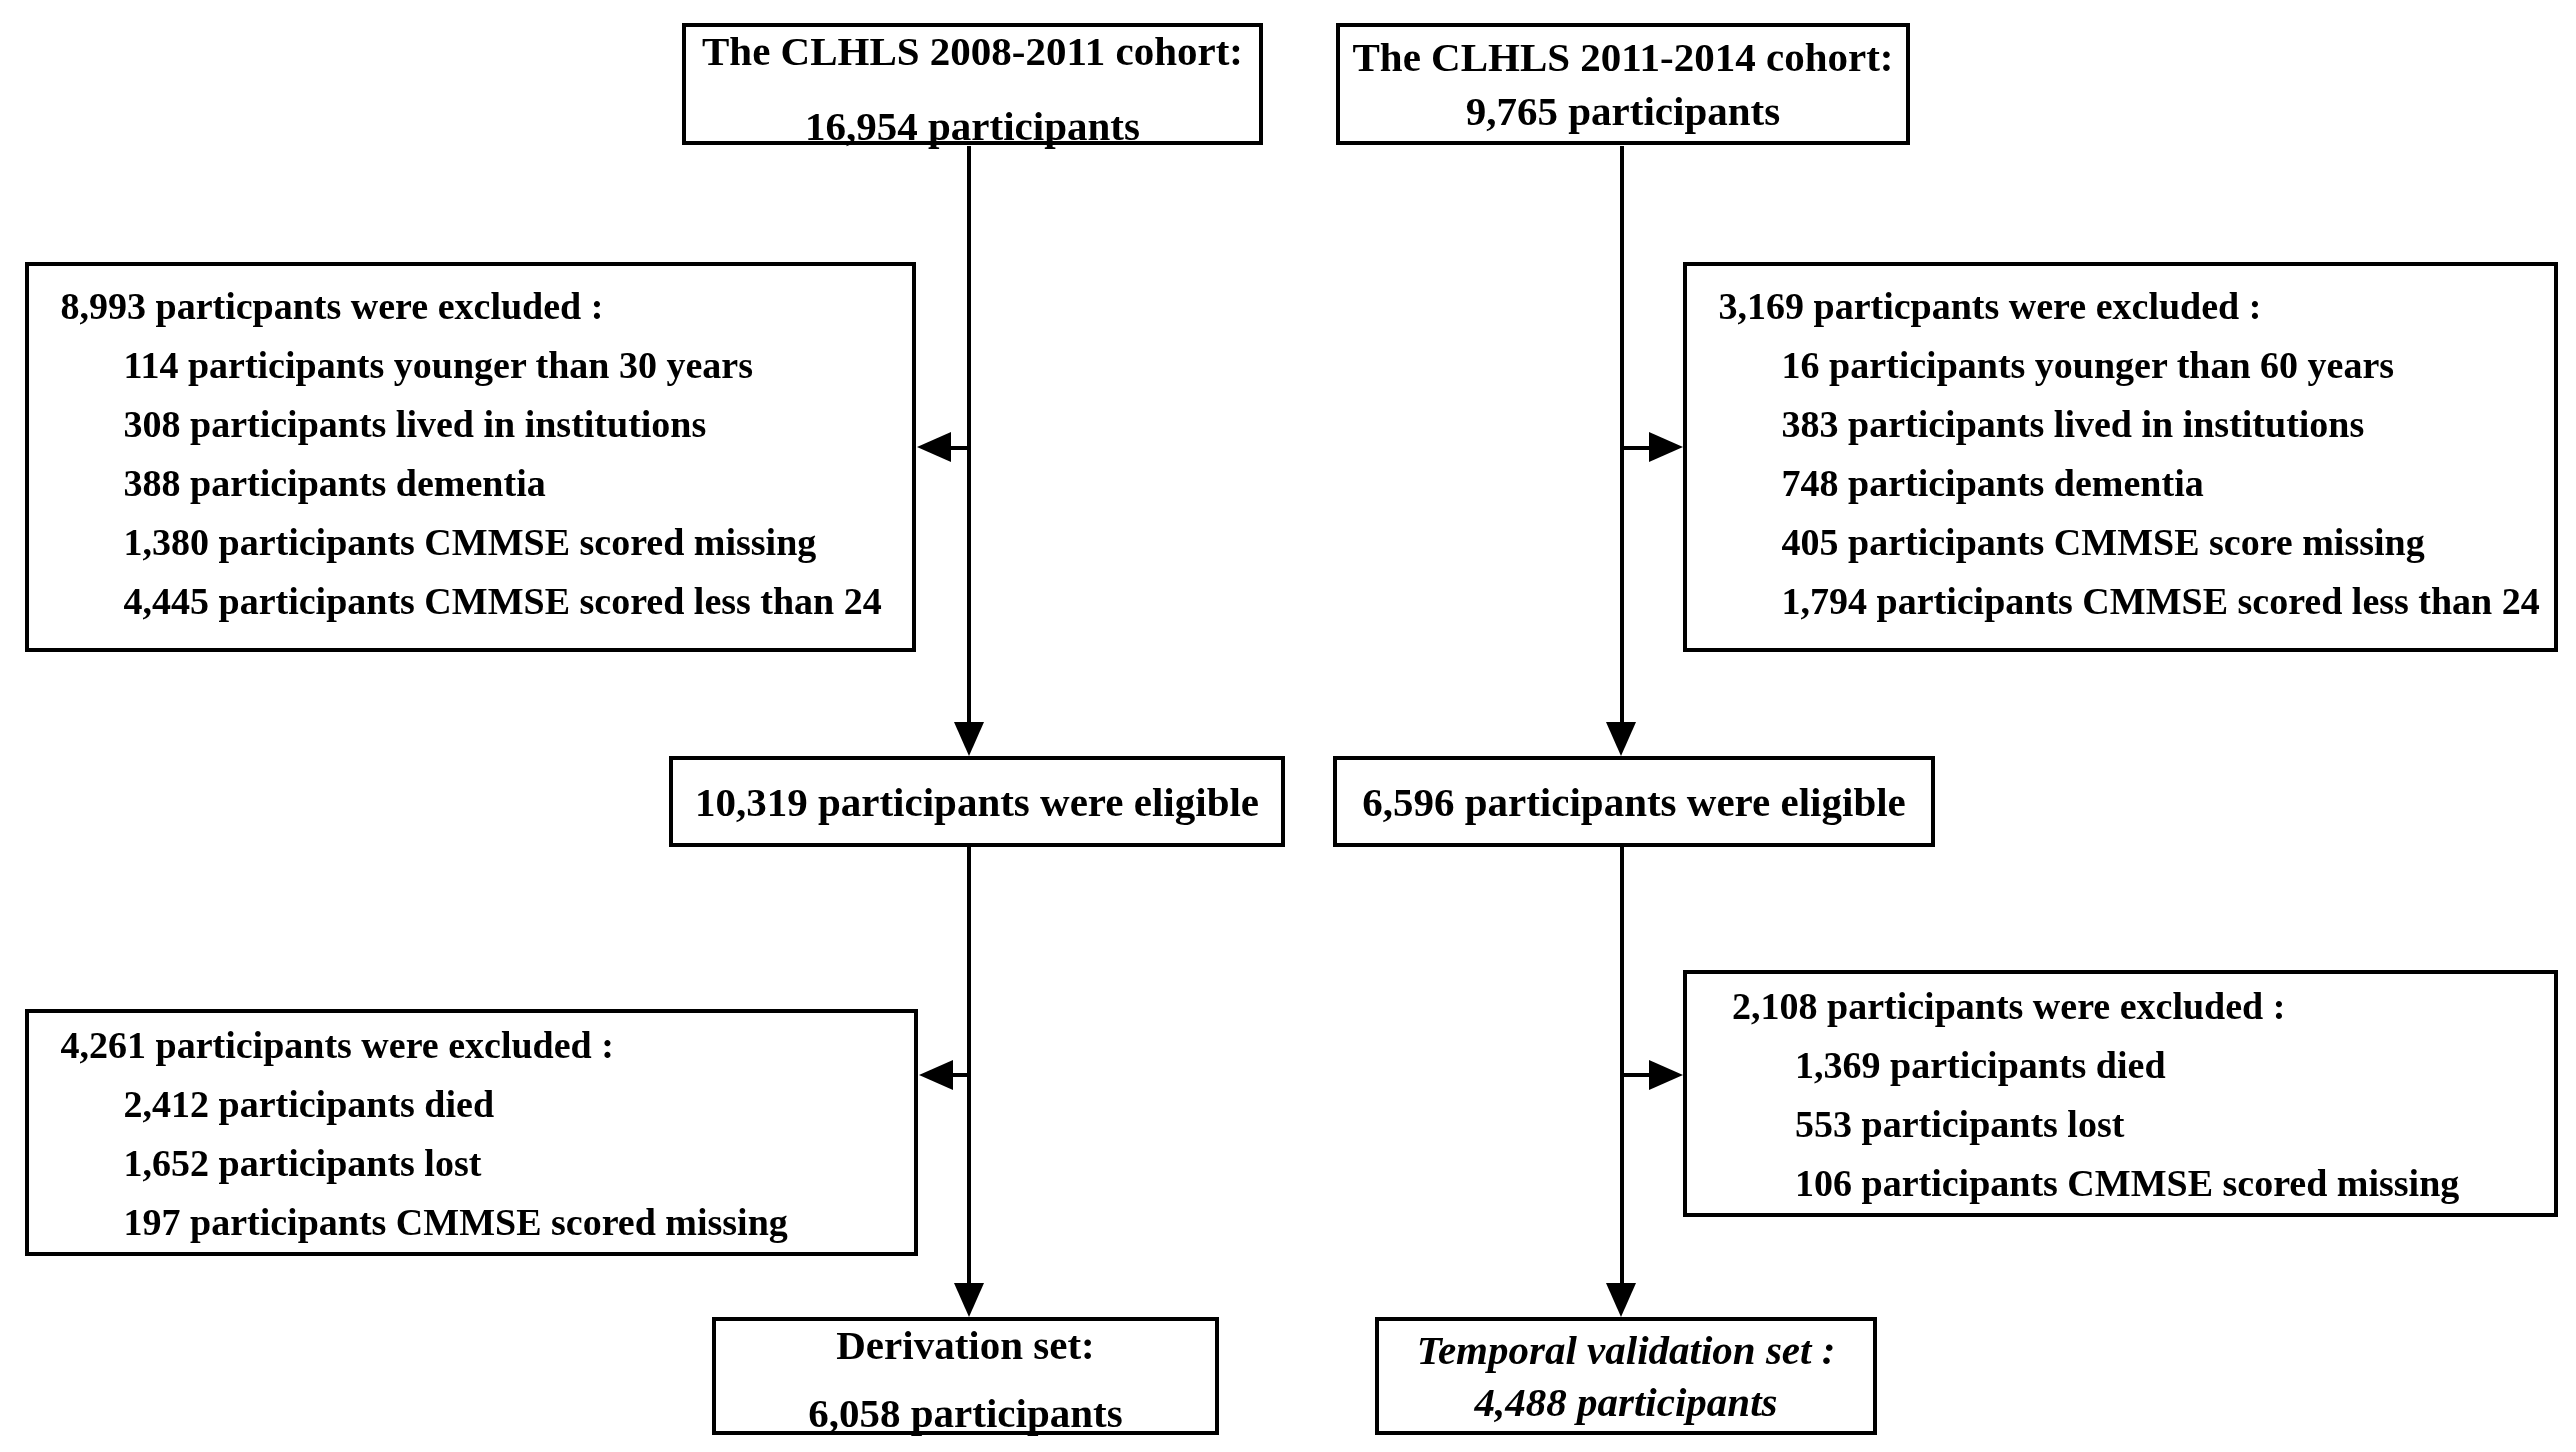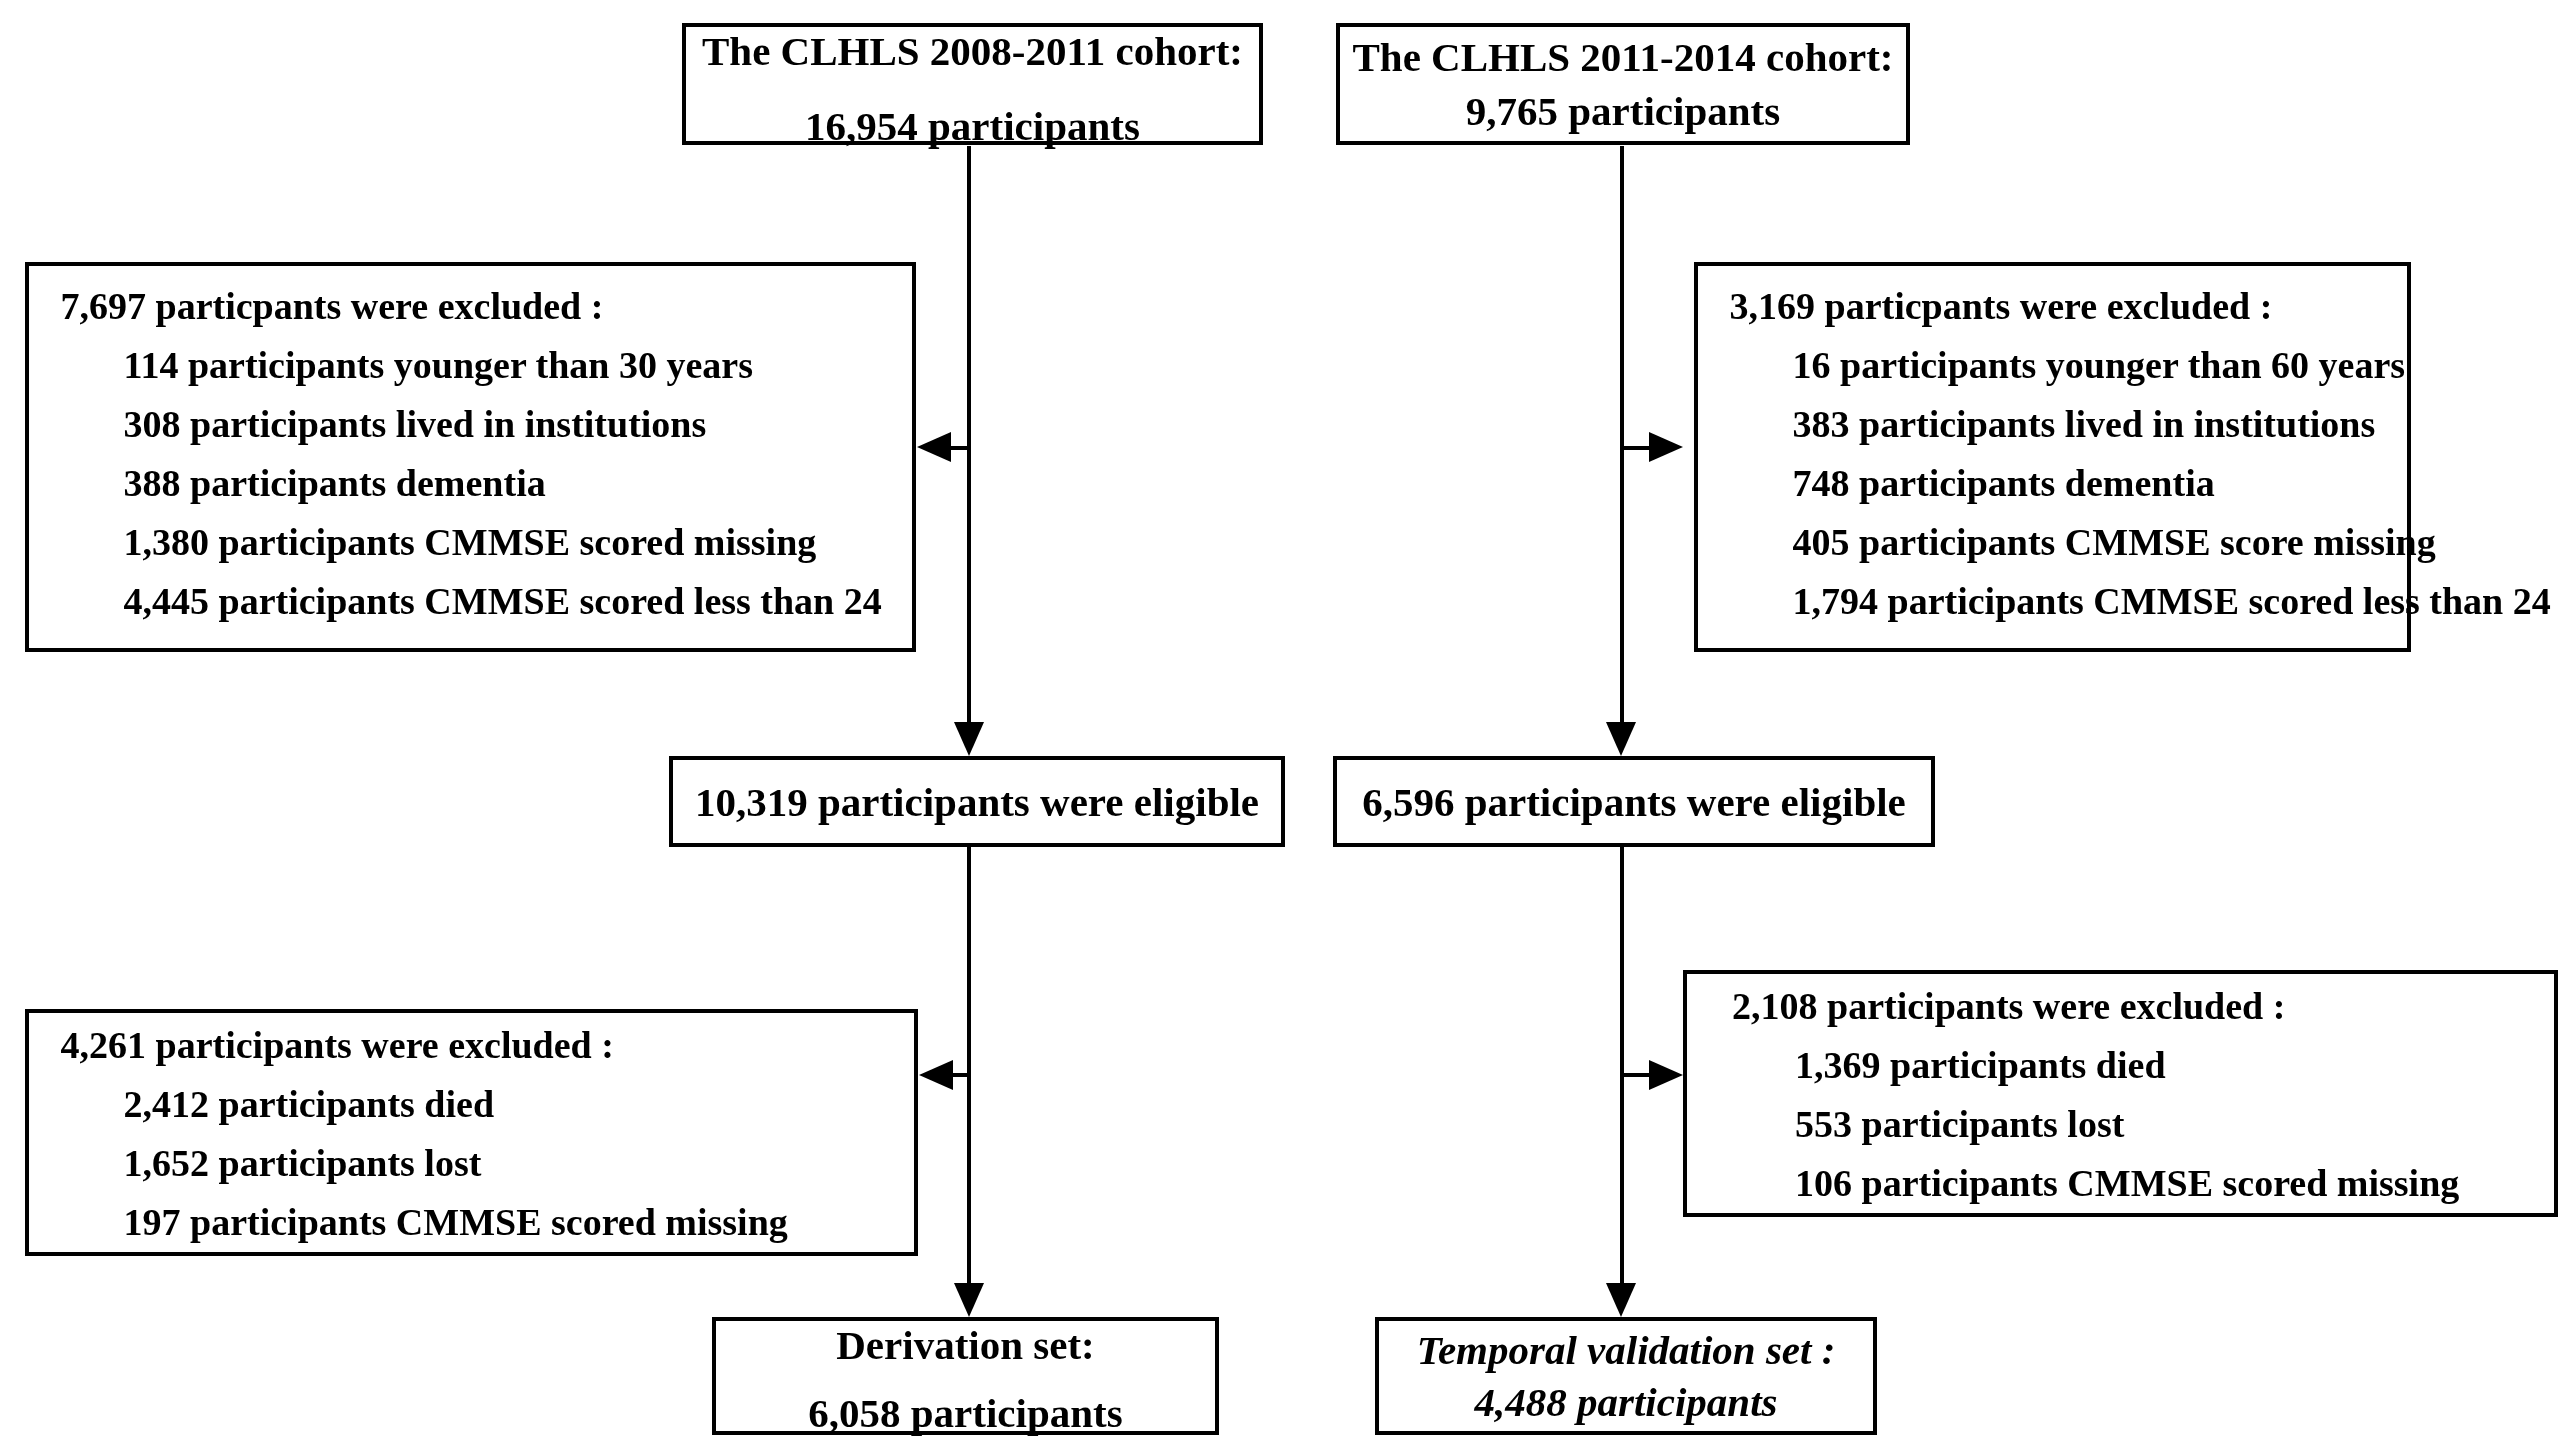--- a/index.html
+++ b/index.html
@@ -66,29 +66,29 @@
     <div>The CLHLS 2008-2011 cohort:</div>
     <div>16,954 participants</div>
   </div>
 
   <div class="box stack fs-big" style="left:1336px;top:23px;width:574px;height:122px;">
     <div>The CLHLS 2011-2014 cohort:</div>
     <div>9,765 participants</div>
   </div>
 
   <div class="box excl" style="left:25px;top:262px;width:891px;height:390px;">
-    <div>7,697 particpants were excluded :</div>
+    <div>8,993 particpants were excluded :</div>
     <div class="item">114 participants younger than 30 years</div>
     <div class="item">308 participants lived in institutions</div>
     <div class="item">388 participants dementia</div>
     <div class="item">1,380 participants CMMSE scored missing</div>
     <div class="item">4,445 participants CMMSE scored less than 24</div>
   </div>
 
-  <div class="box excl" style="left:1683px;top:262px;width:717px;height:390px;margin-left:11px;">
+  <div class="box excl" style="left:1683px;top:262px;width:875px;height:390px;">
     <div>3,169 particpants were excluded :</div>
     <div class="item">16 participants younger than 60 years</div>
     <div class="item">383 participants lived in institutions</div>
     <div class="item">748 participants dementia</div>
     <div class="item">405 participants CMMSE score missing</div>
     <div class="item">1,794 participants CMMSE scored less than 24</div>
   </div>
 
   <div class="box single fs-big" style="left:669px;top:756px;width:616px;height:91px;">
     <div>10,319 participants were eligible</div>

